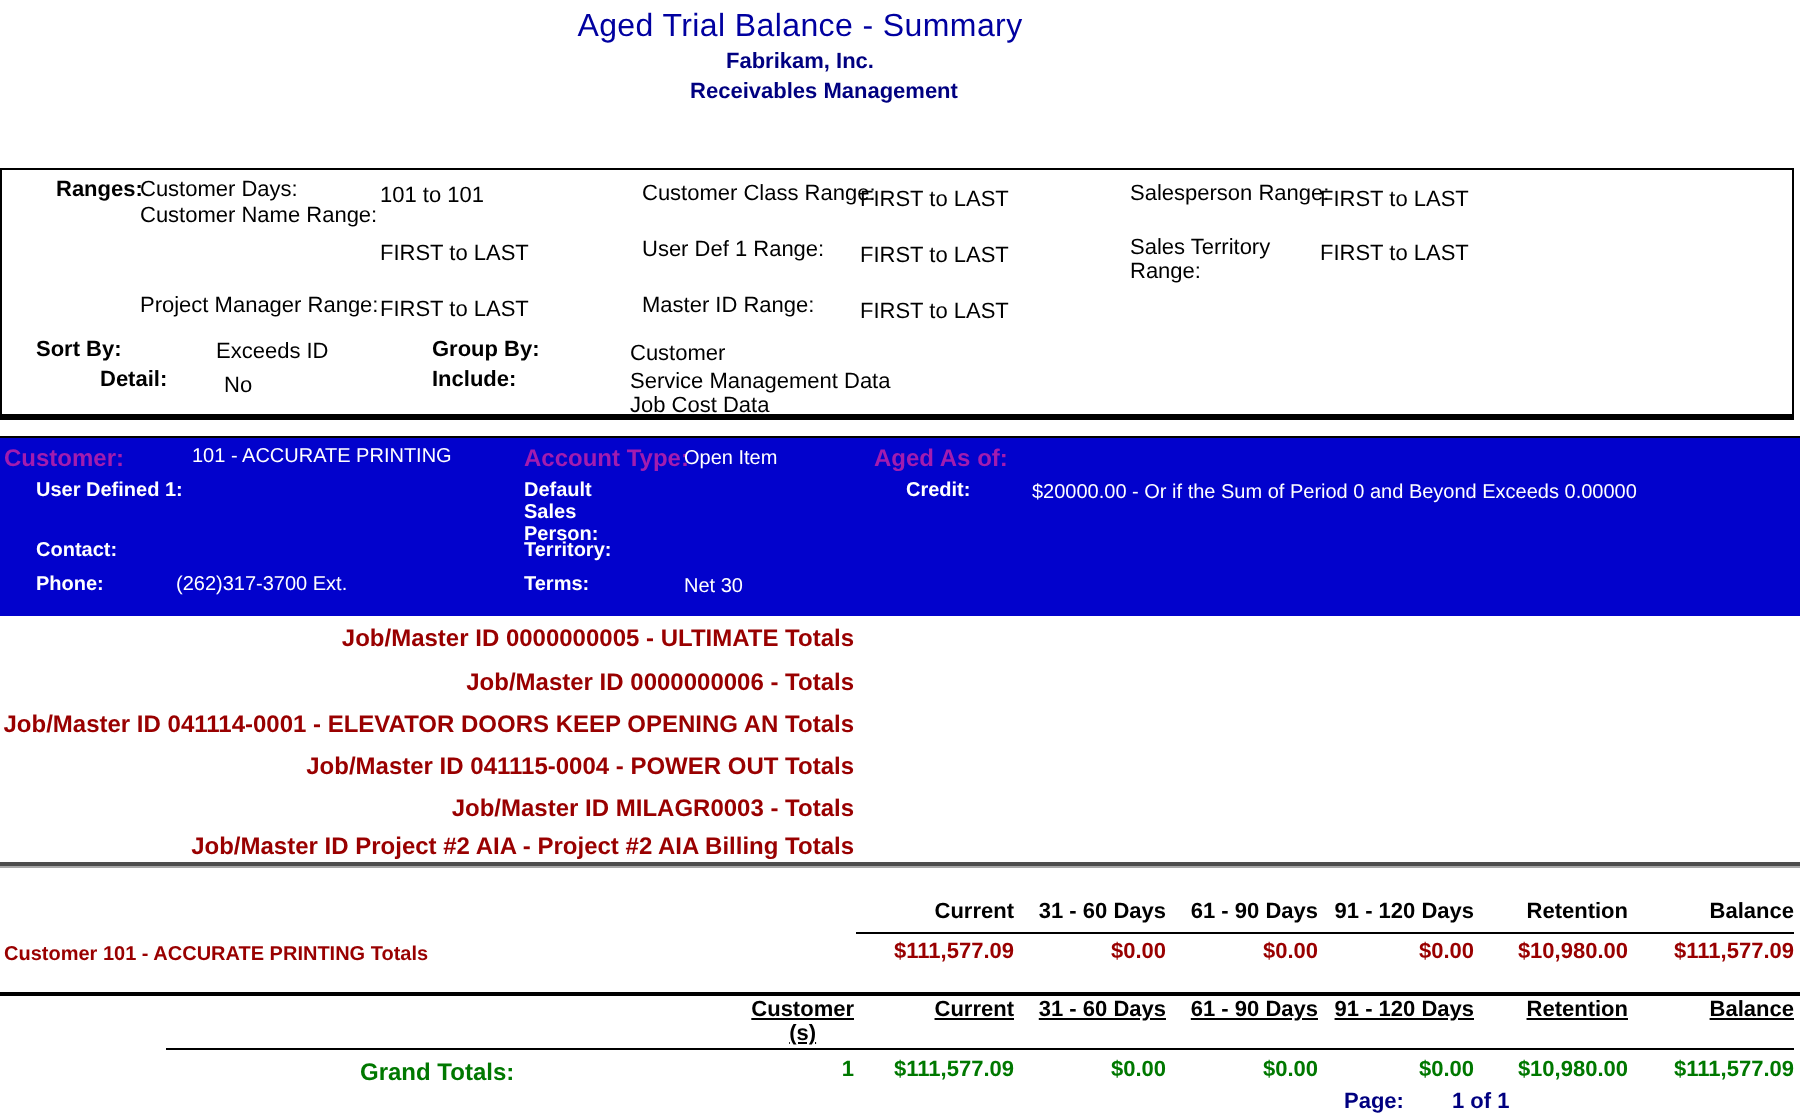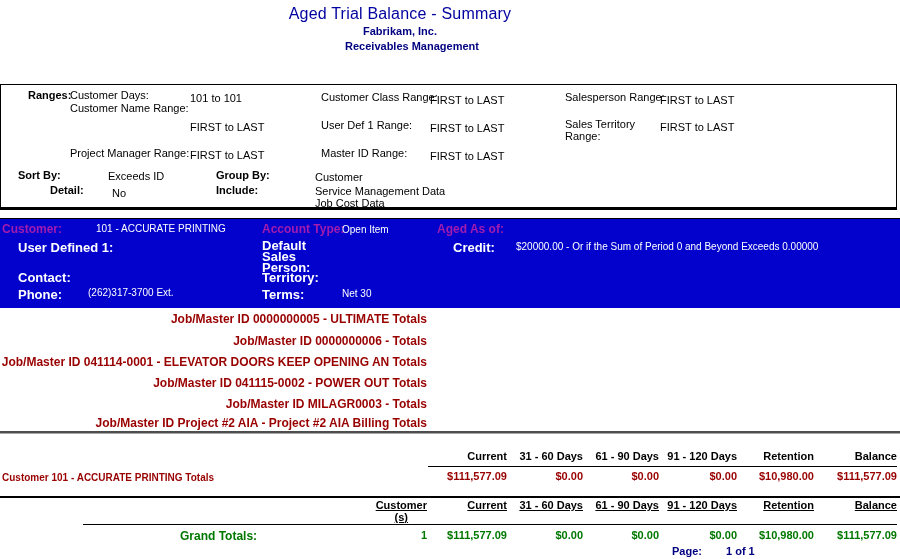--- a/index.html
+++ b/index.html
@@ -4,21 +4,21 @@
 <style>
   html,body { margin:0; padding:0; background:#fff; }
   .page { position:relative; width:900px; height:559px; background:#fff;
           font-family:"Liberation Sans", sans-serif; color:#000; overflow:hidden; }
   .abs { position:absolute; }
   .title { font-size:16px; color:#0000A0; letter-spacing:.2px; }
   .navyb { color:#000080; font-weight:bold; font-size:11px; }
   .lbl { font-size:11px; font-weight:bold; white-space:nowrap; }
   .val { font-size:11px; white-space:nowrap; }
   .wlg { color:#a21caf; font-weight:bold; font-size:12px; white-space:nowrap; }
-  .wlbl { color:#fff; font-weight:bold; font-size:13px; }
+  .wlbl { color:#fff; font-weight:bold; font-size:10px; }
   .wval { color:#fff; font-size:10px; white-space:nowrap; }
   .banner { position:absolute; left:0; top:218px; width:900px; height:90px;
             background:#0202CC; border-top:1px solid #000; box-sizing:border-box; }
   .rangesbox { position:absolute; left:0; top:84px; width:897px; height:126px;
                border:1px solid #000; border-bottom:3px solid #000; box-sizing:border-box; }
   .job-line { position:absolute; left:0; width:427px; text-align:right;
               font-size:12px; font-weight:bold; color:#990000; white-space:nowrap; }
   .cell { position:absolute; text-align:right; font-size:11px; font-weight:bold; white-space:nowrap; }
   .maroon { color:#990000; }
   .green { color:#007800; }
@@ -89,21 +89,21 @@
 
   <div class="abs wlbl" style="left:18px; top:287px;">Phone:</div>
   <div class="abs wval" style="left:88px; top:287px;">(262)317-3700 Ext.</div>
   <div class="abs wval" style="left:88px; top:287px;margin-top:36px;">0000</div>
   <div class="abs wlbl" style="left:262px; top:287px;">Terms:</div>
   <div class="abs wval" style="left:342px; top:288px;">Net 30</div>
 
   <div class="job-line" style="top:312px">Job/Master ID 0000000005 - ULTIMATE Totals</div>
   <div class="job-line" style="top:334px">Job/Master ID 0000000006 - Totals</div>
   <div class="job-line" style="top:355px">Job/Master ID 041114-0001 - ELEVATOR DOORS KEEP OPENING AN Totals</div>
-  <div class="job-line" style="top:376px">Job/Master ID 041115-0002 - POWER OUT Totals</div>
+  <div class="job-line" style="top:376px">Job/Master ID 041115-0004 - POWER OUT Totals</div>
   <div class="job-line" style="top:397px">Job/Master ID MILAGR0003 - Totals</div>
   <div class="job-line" style="top:416px">Job/Master ID Project #2 AIA - Project #2 AIA Billing Totals</div>
 
   <div class="grayline"></div>
 
   <div class="cell r-cur" style="top:450px;">Current</div>
   <div class="cell r-31" style="top:450px;">31 - 60 Days</div>
   <div class="cell r-61" style="top:450px;">61 - 90 Days</div>
   <div class="cell r-91" style="top:450px;">91 - 120 Days</div>
   <div class="cell r-ret" style="top:450px;">Retention</div>

